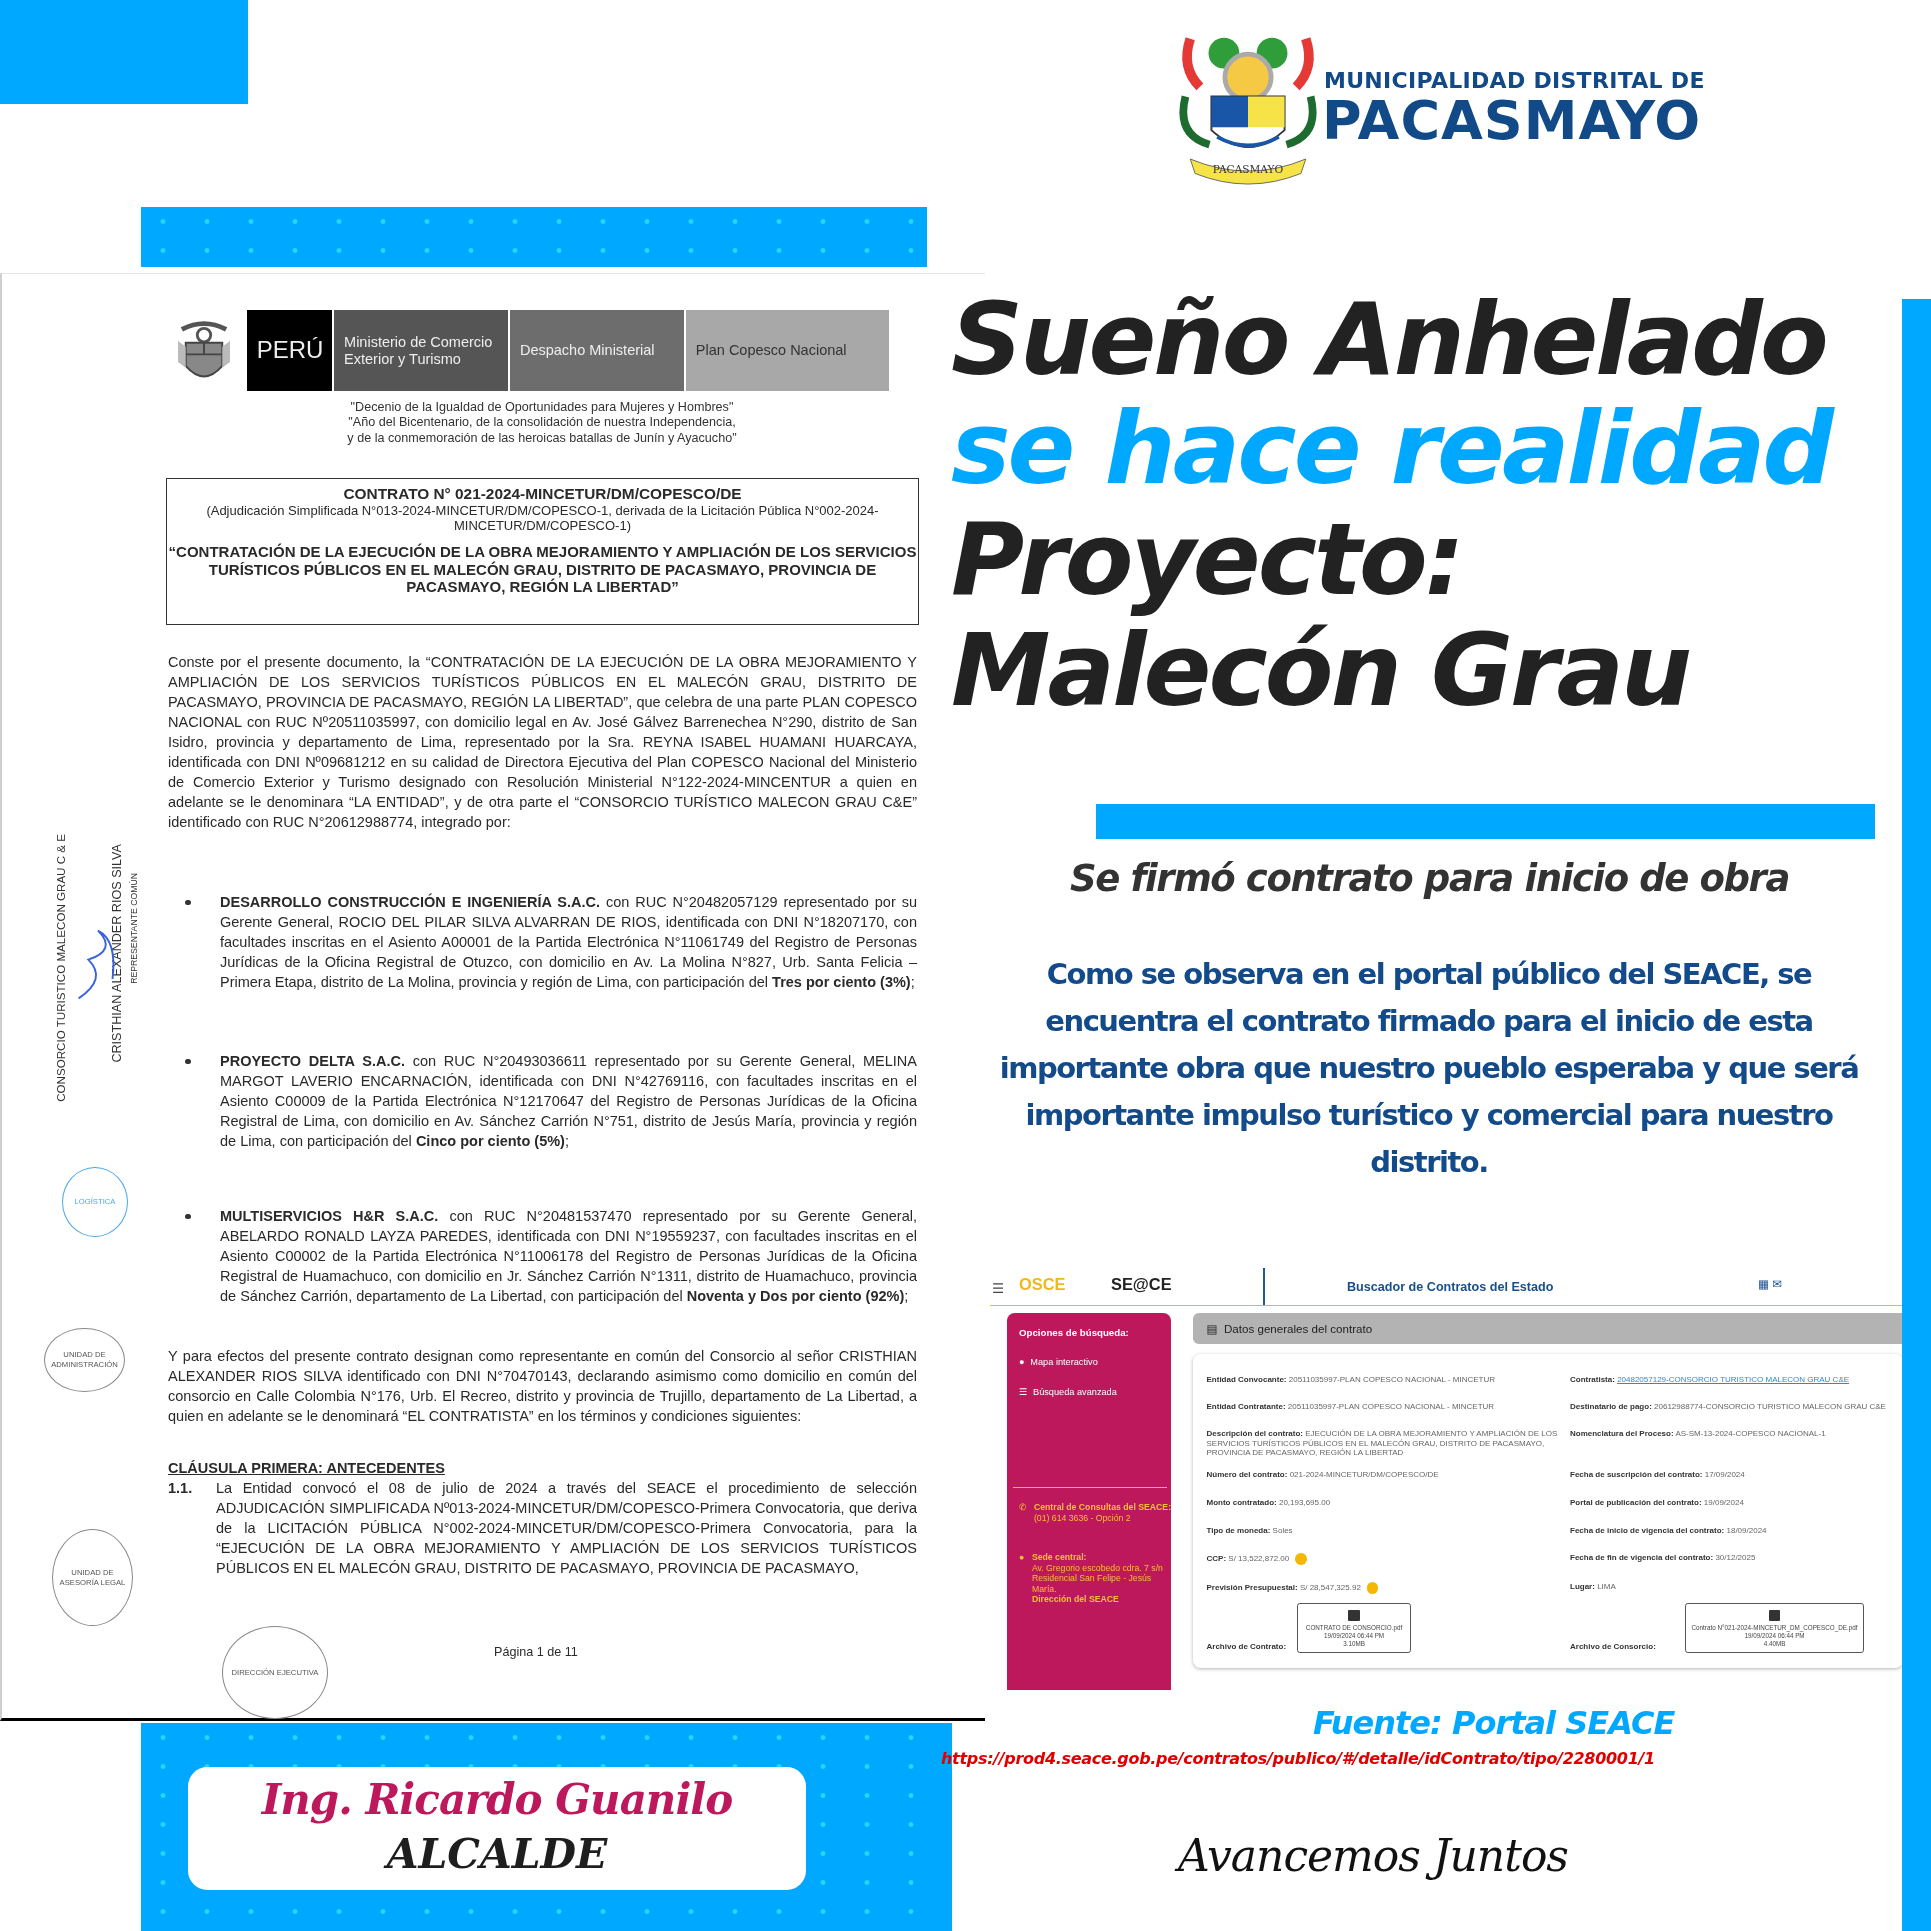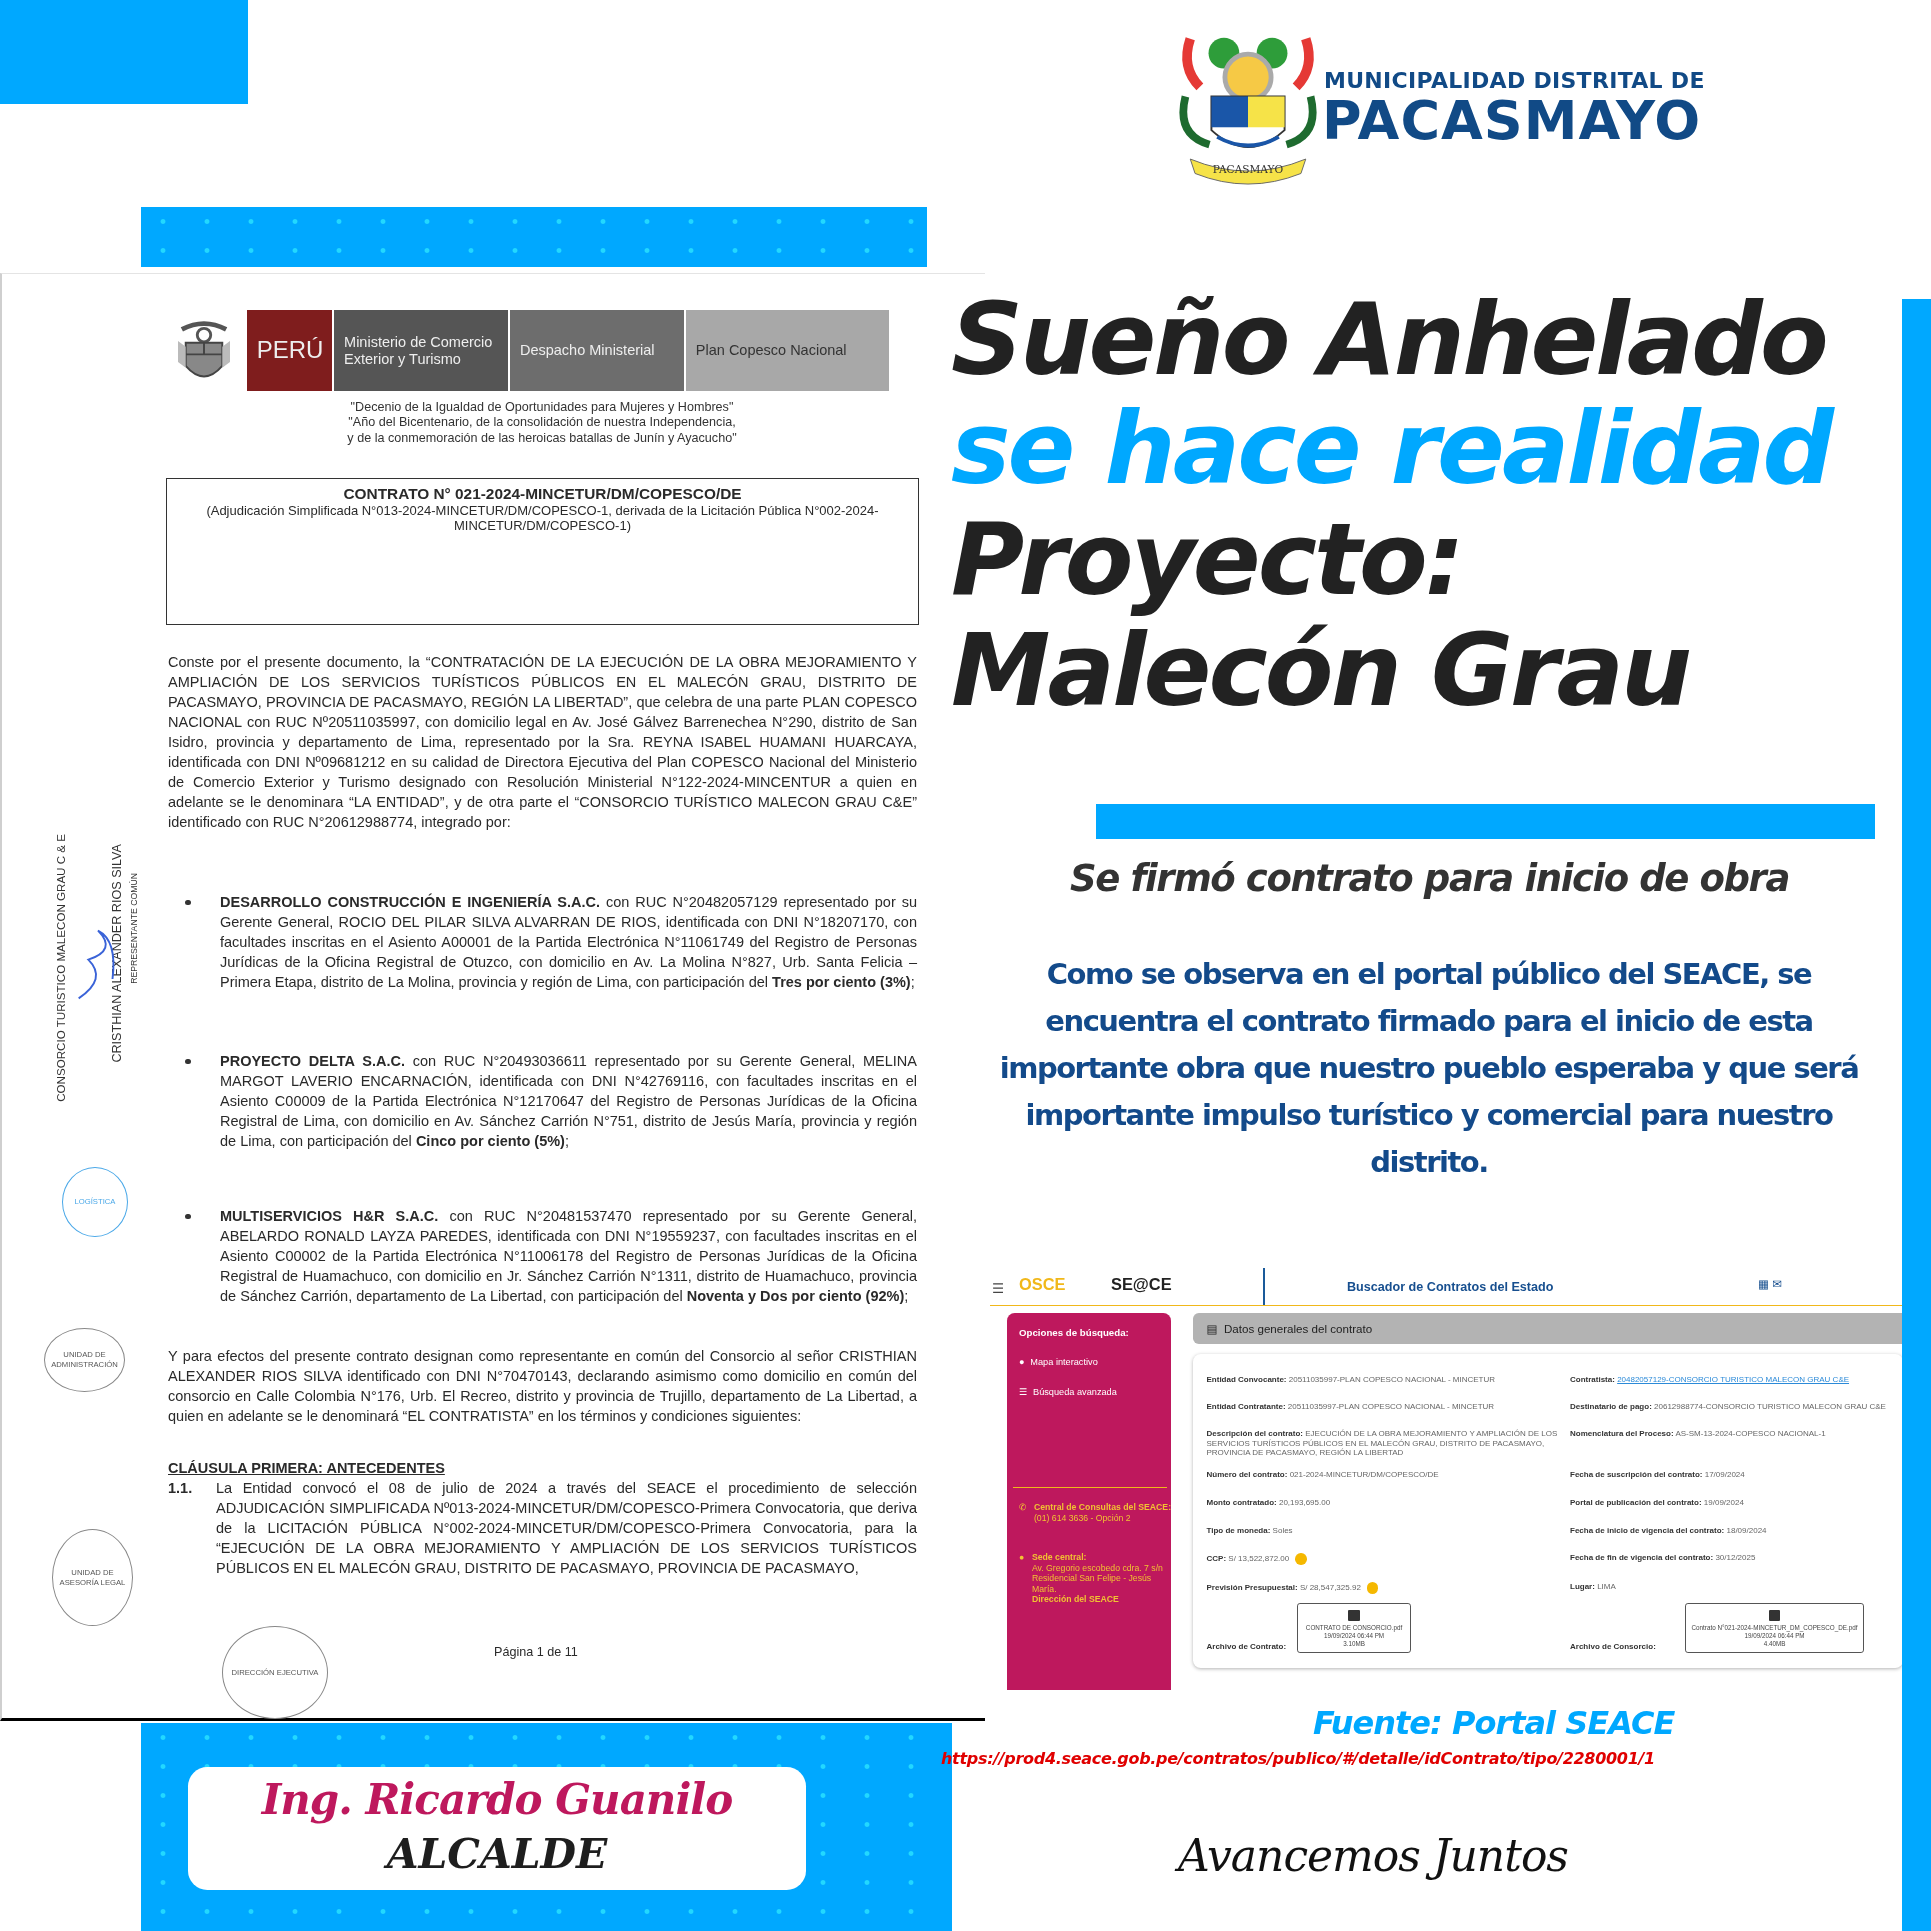--- a/index.html
+++ b/index.html
@@ -27,21 +27,21 @@
   #doc {
     left: 0; top: 273px; width: 985px; height: 1448px;
     background: #fff; border-top: 1.9px solid #e4e4e4; border-left: 2.9px solid #cfcfcf;
     border-bottom: 3.9px solid #000;
     font-family: "Liberation Sans", sans-serif; color: #2a2a2a;
   }
 
   #gov-header { position: absolute; left: 172px; top: 36px; height: 81px; display: flex; gap: 1.9px; }
   #coat { width: 60px; height: 81px; margin-right: 11.6px; display: flex; align-items: center; justify-content: center; }
   .gov-cell { height: 81px; display: flex; align-items: center; padding: 0 9.7px; color: #eee; font-size: 14.5px; line-height: 16.4px; }
-  #cell-peru { width: 85px; background: #7f1d1d; font-size: 24px; justify-content: center; }
+  #cell-peru { width: 85px; background: #000000; font-size: 24px; justify-content: center; }
   #cell-min { width: 174px; background: #555; }
   #cell-desp { width: 174px; background: #6d6d6d; }
   #cell-plan { width: 203px; background: #a8a8a8; color: #333; }
 
   #quotes { position: absolute; left: 154px; top: 126px; width: 772px; text-align: center; font-size: 12.6px; line-height: 15.4px; color: #333; }
 
   #contract-box { position: absolute; left: 164px; top: 204px; width: 753px; height: 147px; border: 1.4px solid #333; text-align: center; padding-top: 5.8px; }
   #contract-box .title { font-weight: bold; font-size: 15.4px; }
   #contract-box .sub { font-size: 13px; line-height: 15.4px; }
   #contract-box .obj { font-weight: bold; font-size: 15px; line-height: 17.4px; margin-top: 9.7px; }
@@ -150,20 +150,21 @@
 
   <div id="quotes">
     <div>"Decenio de la Igualdad de Oportunidades para Mujeres y Hombres"</div>
     <div>"Año del Bicentenario, de la consolidación de nuestra Independencia,</div>
     <div>y de la conmemoración de las heroicas batallas de Junín y Ayacucho"</div>
   </div>
 
   <div id="contract-box">
     <div class="title">CONTRATO N° 021-2024-MINCETUR/DM/COPESCO/DE</div>
     <div class="sub">(Adjudicación Simplificada N°013-2024-MINCETUR/DM/COPESCO-1, derivada de la Licitación Pública N°002-2024-MINCETUR/DM/COPESCO-1)</div>
+    <div class="obj">“CONTRATACIÓN DE LA EJECUCIÓN DE LA OBRA MEJORAMIENTO Y AMPLIACIÓN DE LOS SERVICIOS TURÍSTICOS PÚBLICOS EN EL MALECÓN GRAU, DISTRITO DE PACASMAYO, PROVINCIA DE PACASMAYO, REGIÓN LA LIBERTAD”</div>
   </div>
 
   <div id="p-intro" class="para">Conste por el presente documento, la “CONTRATACIÓN DE LA EJECUCIÓN DE LA OBRA MEJORAMIENTO Y AMPLIACIÓN DE LOS SERVICIOS TURÍSTICOS PÚBLICOS EN EL MALECÓN GRAU, DISTRITO DE PACASMAYO, PROVINCIA DE PACASMAYO, REGIÓN LA LIBERTAD”, que celebra de una parte PLAN COPESCO NACIONAL con RUC Nº20511035997, con domicilio legal en Av. José Gálvez Barrenechea N°290, distrito de San Isidro, provincia y departamento de Lima, representado por la Sra. REYNA ISABEL HUAMANI HUARCAYA, identificada con DNI Nº09681212 en su calidad de Directora Ejecutiva del Plan COPESCO Nacional del Ministerio de Comercio Exterior y Turismo designado con Resolución Ministerial N°122-2024-MINCENTUR a quien en adelante se le denominara “LA ENTIDAD”, y de otra parte el “CONSORCIO TURÍSTICO MALECON GRAU C&amp;E” identificado con RUC N°20612988774, integrado por:</div>
 
   <div id="b1" class="bullet">
     <span class="dot"></span>
     <div class="txt"><b>DESARROLLO CONSTRUCCIÓN E INGENIERÍA S.A.C.</b><span> con RUC N°20482057129 representado por su Gerente General, ROCIO DEL PILAR SILVA ALVARRAN DE RIOS, identificada con DNI N°18207170, con facultades inscritas en el Asiento A00001 de la Partida Electrónica N°11061749 del Registro de Personas Jurídicas de la Oficina Registral de Otuzco, con domicilio en Av. La Molina N°827, Urb. Santa Felicia – Primera Etapa, distrito de La Molina, provincia y región de Lima, con participación del </span><b>Tres por ciento (3%)</b>;</div>
   </div>
   <div id="b2" class="bullet">
     <span class="dot"></span>

